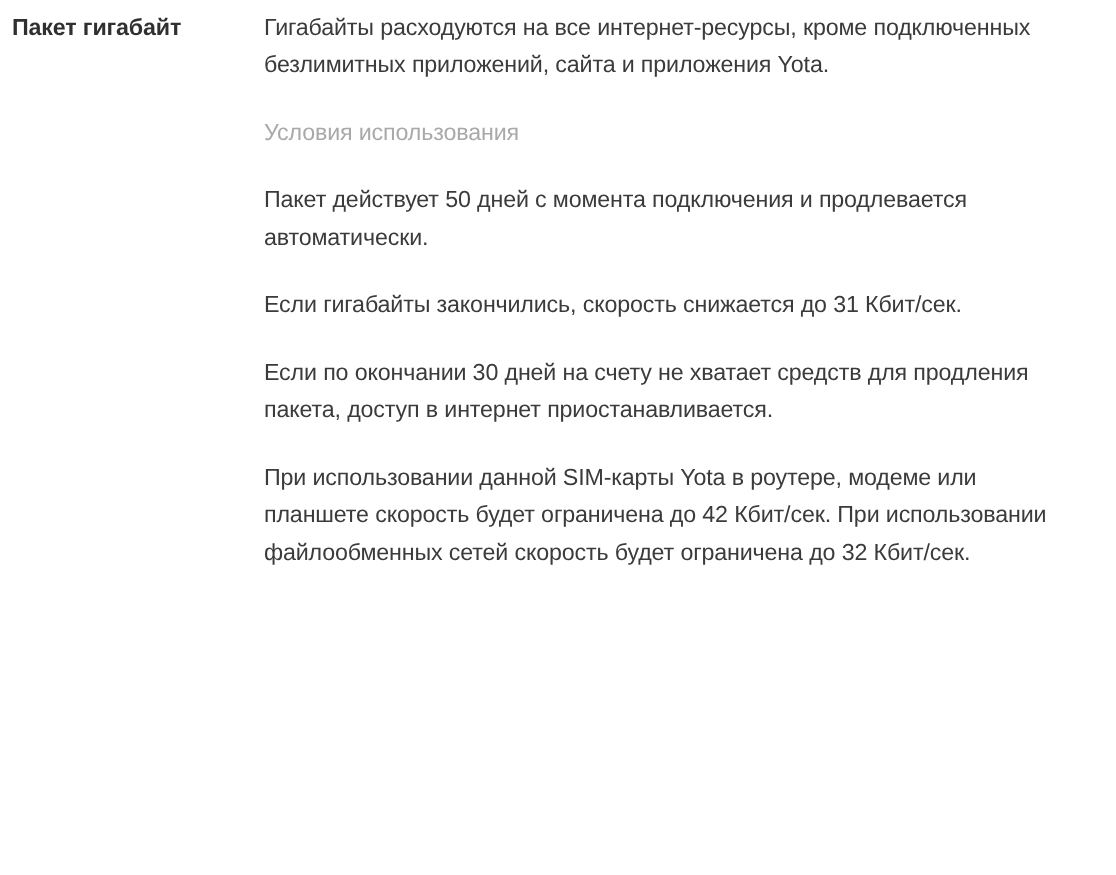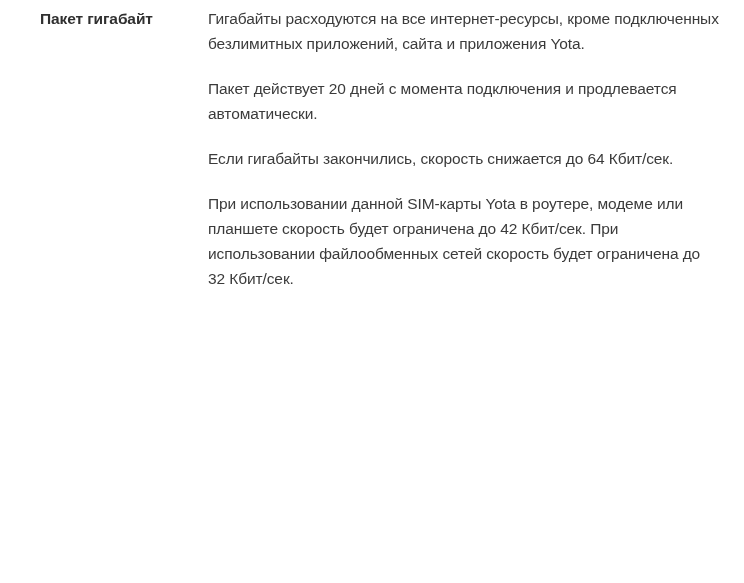--- a/index.html
+++ b/index.html
@@ -15,21 +15,20 @@
   }
   .section {
     display: flex;
     align-items: flex-start;
     padding: 6px 8px 0 8px;
     box-sizing: border-box;
   }
   .label-col {
     flex: 0 0 168px;
     width: 168px;
-    margin-left: 32px;
   }
   .section-title {
     margin: 0;
     font-size: 15.5px;
     font-weight: bold;
     line-height: 25px;
     color: var(--title-color, #303030);
     letter-spacing: -0.1px;
   }
   .content-col {
@@ -49,17 +48,19 @@
 </style>
 </head>
 <body style="background: rgb(255, 255, 255);">
 
 <div class="section">
   <div class="label-col">
     <h3 class="section-title">Пакет гигабайт</h3>
   </div>
   <div class="content-col">
     <p>Гигабайты расходуются на все интернет-ресурсы, кроме подключенных безлимитных приложений, сайта и приложения Yota.</p>
-    <p>Пакет действует 20 дней с момента подключения и продлевается автоматически.</p>
-    <p>Если гигабайты закончились, скорость снижается до 64 Кбит/сек.</p>
+    <p class="muted">Условия использования</p>
+    <p>Пакет действует 50 дней с момента подключения и продлевается автоматически.</p>
+    <p>Если гигабайты закончились, скорость снижается до 31 Кбит/сек.</p>
+    <p>Если по окончании 30 дней на счету не хватает средств для продления пакета, доступ в интернет приостанавливается.</p>
     <p>При использовании данной SIM-карты Yota в роутере, модеме или планшете скорость будет ограничена до 42 Кбит/сек. При использовании файлообменных сетей скорость будет ограничена до 32 Кбит/сек.</p>
   </div>
 </div>
 
 </body></html>

